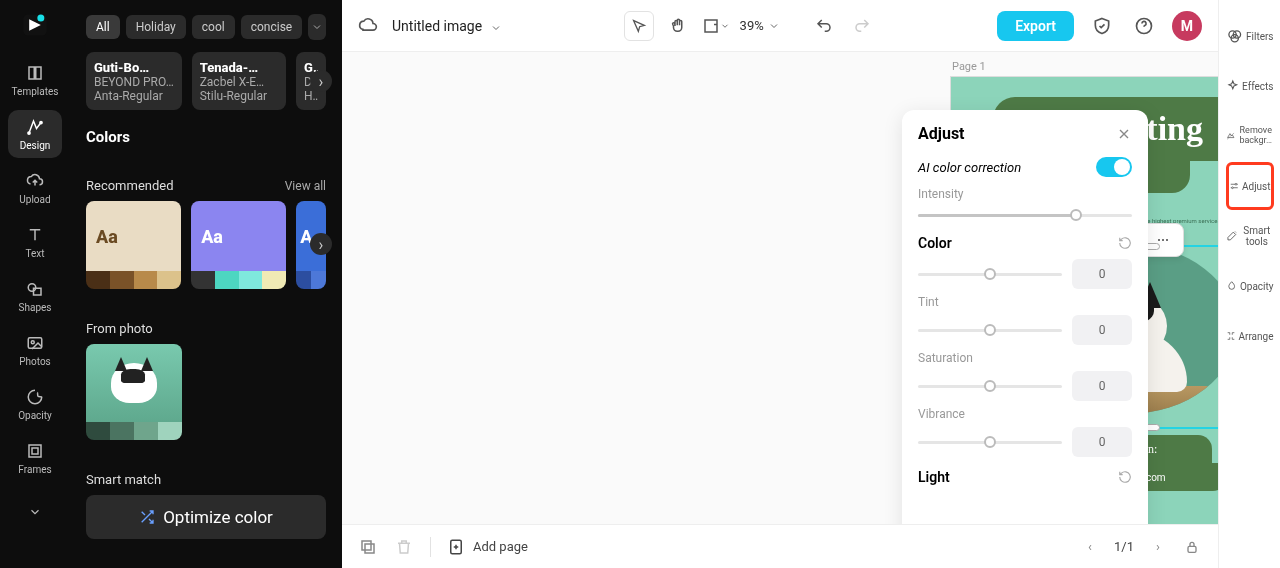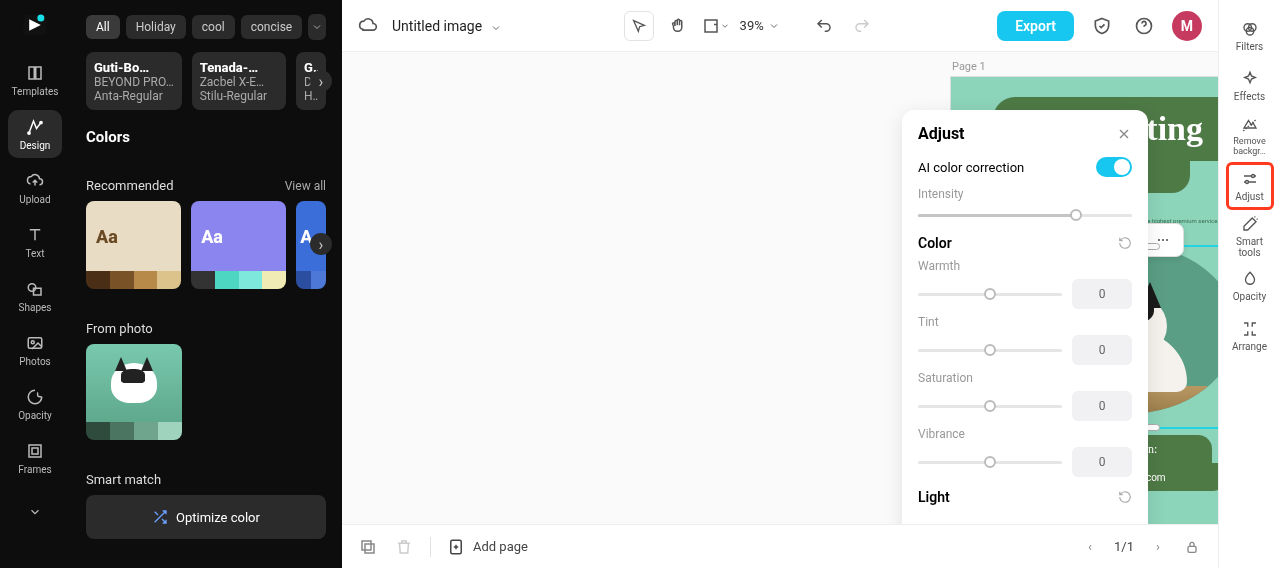--- a/index.html
+++ b/index.html
@@ -28,21 +28,21 @@
 .swatch-top { flex: 1; display:flex; align-items:center; padding-left: 10px; font-weight:800; font-size: 18px; }
 .swatch-strip { height: 18px; display:flex; }
 .swatch-strip div { flex:1; }
 .photo-card { width: 96px; height: 96px; border-radius: 8px; overflow:hidden; display:flex; flex-direction:column; }
 .photo-top { flex:1; background: linear-gradient(#79c9ae,#5fa98e); display:flex; align-items:center; justify-content:center; position:relative; }
 .cat-mini { width: 46px; height: 40px; background:#fff; border-radius: 50% 50% 40% 40%; position:relative; }
 .cat-mini::before, .cat-mini::after { content:""; position:absolute; top:-6px; width:12px; height:14px; background:#222; }
 .cat-mini::before { left:4px; clip-path: polygon(0 100%,50% 0,100% 100%); }
 .cat-mini::after { right:4px; clip-path: polygon(0 100%,50% 0,100% 100%); }
 .cat-mini .sp { position:absolute; top:6px; left:10px; width:24px; height:14px; background:#222; border-radius: 40% 40% 20% 20%; }
-.optimize-btn { width: 100%; height: 44px; background:#2b2b2b; border-radius: 8px; display:flex; align-items:center; justify-content:center; gap:8px; color:#fff; font-size: 13px; cursor:pointer; margin-top: 4px; }
+.optimize-btn { width: 100%; height: 44px; background:#2b2b2b; border-radius: 8px; display:flex; align-items:center; justify-content:center; gap:8px; color:#fff; font-size: 17px; cursor:pointer; margin-top: 4px; }
 .main { flex:1; display:flex; flex-direction:column; background:#fff; position:relative; }
 .topbar { height: 52px; display:flex; align-items:center; padding: 0 16px; gap: 14px; border-bottom: 1px solid #eee; }
 .topbar .cloud { width:20px; height:20px; color:#555; }
 .doc-title { font-size: 14px; color:#222; margin-right:auto; display:flex; align-items:flex-end; gap:8px; }
 .tb-group { display:flex; align-items:center; gap:10px; }
 .tb-btn { width:30px; height:30px; border:1px solid #e2e2e2; border-radius:6px; display:flex; align-items:center; justify-content:center; color:#555; cursor:pointer; }
 .tb-plain { width:28px; height:28px; display:flex; align-items:center; justify-content:center; color:#555; cursor:pointer; }
 .zoom { font-size: 13px; color:#333; display:flex; align-items:center; gap:4px; }
 .export-btn { background:#17c7ef; color:#fff; font-size: 14px; font-weight:600; padding: 7px 18px; border-radius: 8px; cursor:pointer; }
 .avatar { width:30px; height:30px; background:#c73a5f; color:#fff; border-radius:50%; display:flex; align-items:center; justify-content:center; font-weight:700; font-size:14px; }
@@ -76,27 +76,27 @@
 .cat-mask { position:absolute; top:4px; left:50%; transform:translateX(-50%); width:54px; height:30px; background:#1a1a1a; border-radius: 40% 40% 50% 50%; }
 .cat-eye { position:absolute; top:26px; width:8px; height:8px; background:#3a3a20; border-radius:50%; }
 .cat-eye.l{left:22px}.cat-eye.r{right:22px}
 .res-band { position:absolute; left:50%; bottom:72px; transform:translateX(-50%); width:170px; height:28px; background:#4e7a46; border-radius: 14px 14px 0 0; display:flex; align-items:center; justify-content:center; font-family: Georgia, serif; font-size:12px; color:#fff; }
 .url-band { position:absolute; left:50%; bottom:44px; transform:translateX(-50%); width:200px; height:28px; background:#4e7a46; border-radius: 0 0 14px 14px; display:flex; align-items:center; justify-content:center; font-size:10px; color:#fff; }
 .flower { position:absolute; width:36px; height:36px; color: rgba(255,255,255,0.5); }
 .flower.a{left:30px; top:210px}.flower.b{left:34px; top:258px}
 .ctx-toolbar { position:absolute; left:50%; top:-24px; transform:translateX(-50%); background:#fff; border:1px solid #ddd; border-radius:8px; height:34px; display:flex; align-items:center; padding:0 6px; gap:4px; box-shadow:0 2px 6px rgba(0,0,0,0.1); }
 .ctx-toolbar .cbtn { width:28px; height:26px; display:flex; align-items:center; justify-content:center; color:#444; border-radius:4px; cursor:pointer; }
 .right-rail { width:62px; background:#fff; display:flex; flex-direction:column; align-items:center; padding-top:12px; gap:2px; border-left:1px solid #eee; }
-.rail-item { width:48px; height:48px; display:flex; flex-direction:column; align-items:center; justify-content:center; font-size:10px; color:#555; gap:3px; border-radius:8px; cursor:pointer; }
+.rail-item { width:48px; height:48px; display:flex; align-items:center; justify-content:center; font-size:10px; color:#555; gap:3px; border-radius:8px; cursor:pointer; }
 .rail-item.hl { border:3px solid #ff3b1f; border-radius: 6px; }
 .adjust-panel { position:absolute; right:70px; top:58px; width:246px; height:460px; background:#fff; border-radius:12px; box-shadow:0 4px 20px rgba(0,0,0,0.1); padding: 14px 16px; overflow:hidden; }
 .adjust-head { display:flex; justify-content:space-between; align-items:center; margin-bottom:14px; }
 .adjust-head h3 { font-size:16px; font-weight:700; }
 .close-x { color:#888; cursor:pointer; }
-.ai-row { display:flex; justify-content:space-between; align-items:center; font-size:13px; margin-bottom:10px; }
+.ai-row { display:flex; justify-content:space-between; align-items:center; font-size:13px; margin-bottom:10px;font-style:italic; }
 .toggle { position:relative; width:36px; height:20px; background:#17c7ef; border-radius:999px; cursor:pointer; }
 .toggle::after { content:""; position:absolute; right:2px; top:2px; width:16px; height:16px; background:#fff; border-radius:50%; }
 .slider-label { font-size:12px; color:#999; margin-top:6px; margin-bottom:6px; display:flex; justify-content:space-between; align-items:center; }
 .slider { position:relative; height:16px; }
 .slider .track { position:absolute; left:0; right:0; top:7px; height:3px; background:#e5e5e5; border-radius:2px; }
 .slider .fill { position:absolute; left:0; top:7px; height:3px; background:#c4c4c4; border-radius:2px; }
 .slider .thumb { position:absolute; top:2px; width:12px; height:12px; background:#fff; border:2px solid #bbb; border-radius:50%; transform:translateX(-50%); }
 .slider-row { display:flex; align-items:center; gap:10px; margin-bottom:6px; }
 .slider-row .slider { flex:1; }
 .val-box { width:60px; height:30px; background:#f1f1f3; border-radius:6px; display:flex; align-items:center; justify-content:center; font-size:12px; color:#666; }
@@ -463,23 +463,20 @@
 
       <div class="sect-row">
           <span class="t">Color</span>
           <span class="reset-ic">
             <svg width="14" height="14" viewBox="0 0 24 24" fill="none" stroke="currentColor" stroke-width="2">
               <path d="M3 12a9 9 0 1 0 3-6.7L3 8M3 3v5h5"></path>
             </svg>
           </span>
         </div>
 
-      <div class="slider-label">
-          <span>Warmth</span>
-        </div>
       <div class="slider-row">
           <div class="slider">
             <div class="track"></div>
             <div class="thumb" style="left:50%"></div>
           </div>
           <div class="val-box">0</div>
         </div>
 
       <div class="slider-label">
           <span>Tint</span>

